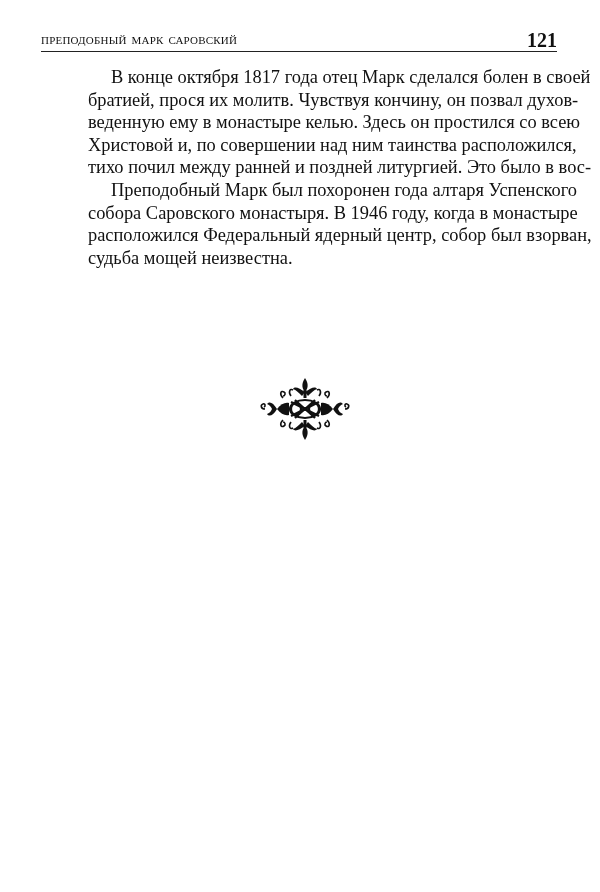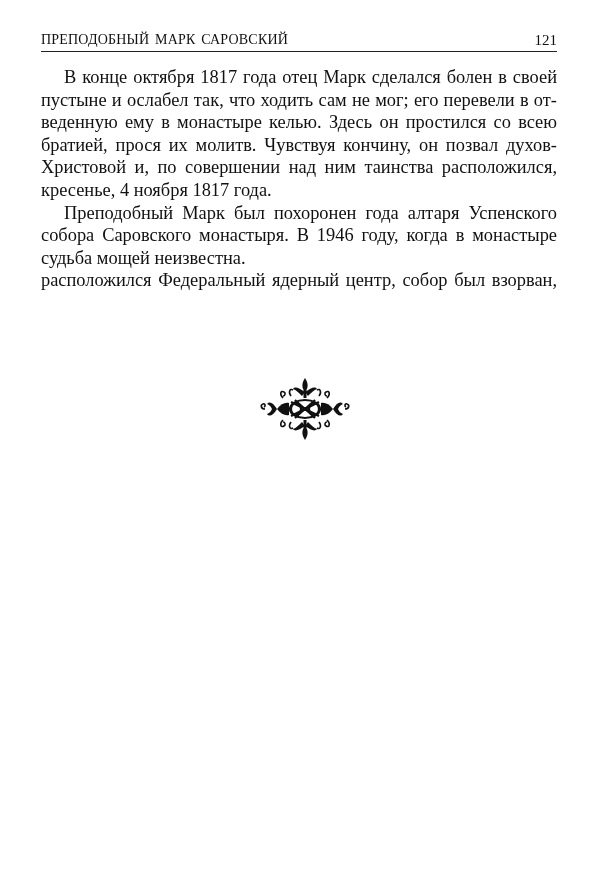--- a/index.html
+++ b/index.html
@@ -27,48 +27,50 @@
     left: 0;
     top: 31px;
     width: 516px;
     height: 20px;
     border-bottom: 1.3px solid #222222;
   }
   .running-title {
     position: absolute;
     left: 0;
     top: 0;
-    font-size: 14px;
+    font-size: 11px;
     letter-spacing: 0.2px;
     word-spacing: 2px;
     line-height: 18px;
     text-transform: uppercase;
   }
   .page-number {
     position: absolute;
     right: 0;
     top: 0;
-    font-size: 15px;
+    font-size: 20px;
     line-height: 18px;
+    font-weight: bold;
   }
   .body-text {
     position: absolute;
     left: 0;
     top: 66px;
     width: 516px;
     font-size: 18.4px;
     line-height: 22.6px;
     text-align: justify;
     hyphens: manual;
   }
   .line {
     display: block;
     text-align: justify;
     text-align-last: justify;
     white-space: nowrap;
+    margin-left: 47px;
   }
   .line.last {
     text-align-last: left;
   }
   .line.indent {
     padding-left: 23px;
   }
   .ornament {
     position: absolute;
     left: 255px;
@@ -83,31 +85,30 @@
 <div class="page">
 
   <div class="running-head">
     <span class="running-title">ПРЕПОДОБНЫЙ МАРК САРОВСКИЙ</span>
     <span class="page-number">121</span>
   </div>
 
   <div class="body-text">
     <div class="paragraph">
       <span class="line indent">В конце октября 1817 года отец Марк сделался болен в своей</span>
-      <span class="line">пустыне и ослабел так, что ходить сам не мог; его перевели в от-</span>
+      <span class="line">братией, прося их молитв. Чувствуя кончину, он позвал духов-</span>
       <span class="line">веденную ему в монастыре келью. Здесь он простился со всею</span>
-      <span class="line">братией, прося их молитв. Чувствуя кончину, он позвал духов-</span>
       <span class="line">Христовой и, по совершении над ним таинства расположился,</span>
-      <span class="line last">кресенье, 4 ноября 1817 года.</span>
+      <span class="line">тихо почил между ранней и поздней литургией. Это было в вос-</span>
     </div>
     <div class="paragraph">
       <span class="line indent">Преподобный Марк был похоронен года алтаря Успенского</span>
       <span class="line">собора Саровского монастыря. В 1946 году, когда в монастыре</span>
+      <span class="line">расположился Федеральный ядерный центр, собор был взорван,</span>
       <span class="line last">судьба мощей неизвестна.</span>
-      <span class="line">расположился Федеральный ядерный центр, собор был взорван,</span>
     </div>
   </div>
 
 </div>
 
 <div class="ornament">
   <svg width="100" height="70" viewBox="0 0 100 70" xmlns="http://www.w3.org/2000/svg">
     <g fill="#111" stroke="#111">
 
       <path d="M50 4 C47 9 46 13 50 18 C54 13 53 9 50 4 Z" stroke="none"></path>

